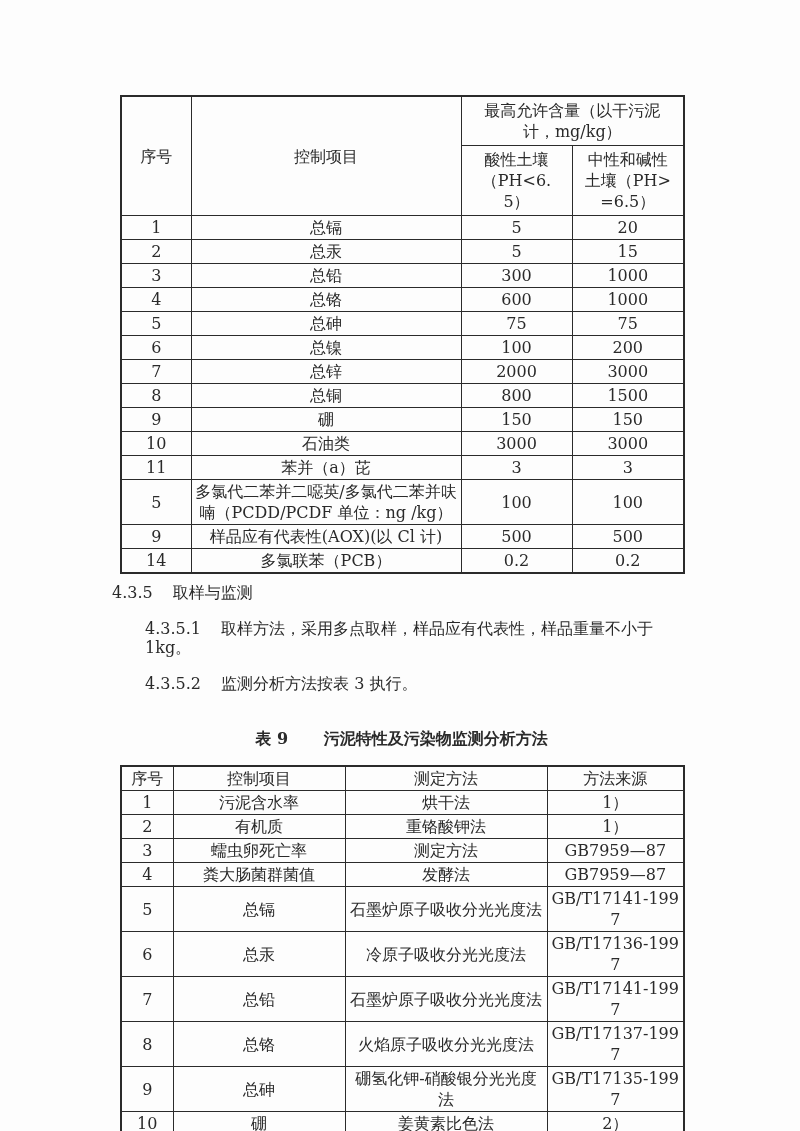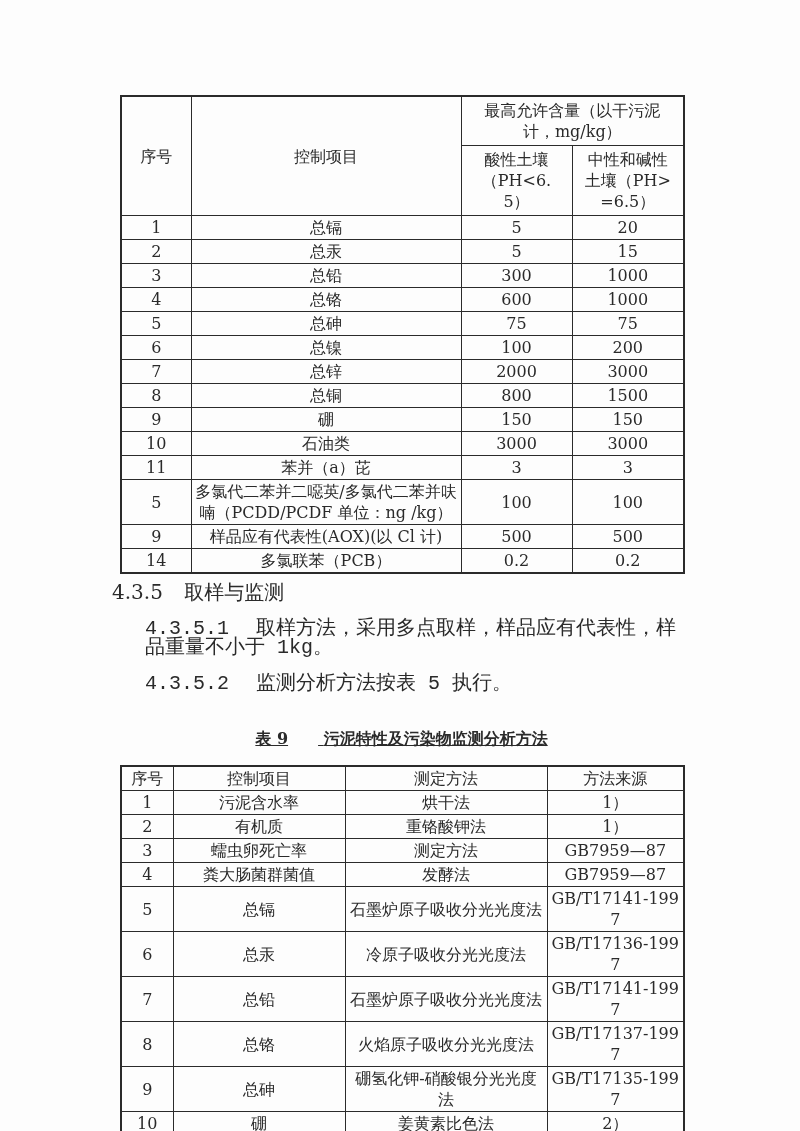--- a/index.html
+++ b/index.html
@@ -32,35 +32,34 @@
     line-height: 21px;
     text-align: center;
     vertical-align: middle;
     padding: 1px 3px;
     overflow: hidden;
     word-break: break-all;
   }
   .t1 thead th { padding: 3px 12px; }
   
   .para {
-    font-size: 20px;
+    font-size: 16px;
     line-height: 19px;
     margin: 0;
   }
   .para-head { margin-top: 9px; }
-  .para-sub  { margin-top: 17px; margin-left: 33px; font-family: Liberation Mono, monospace; }
+  .para-sub  { margin-top: 17px; margin-left: 33px; }
   .para .num { margin-right: 15px; }
   
   .t2-caption {
     width: 563px;
     margin: 36px 0 15px 8px;
     text-align: center;
     font-size: 16px;
     font-weight: bold;
-    text-decoration: underline;
   }
   .t2-caption .cap-label { margin-right: 30px; }
 </style>
 </head>
 <body>
 
 <div class="page">
 
   <table class="doc-table t1">
     <colgroup>
@@ -171,21 +170,21 @@
   <p class="para para-head">
     <span class="num">4.3.5</span>
     <span>取样与监测</span>
   </p>
   <p class="para para-sub">
     <span class="num">4.3.5.1</span>
     <span>取样方法，采用多点取样，样品应有代表性，样品重量不小于 1kg。</span>
   </p>
   <p class="para para-sub">
     <span class="num">4.3.5.2</span>
-    <span>监测分析方法按表 5 执行。</span>
+    <span>监测分析方法按表 3 执行。</span>
   </p>
 
   <div class="t2-caption">
     <span class="cap-label">表 9</span>
     <span>污泥特性及污染物监测分析方法</span>
   </div>
 
   <table class="doc-table t2">
     <colgroup>
       <col style="width:52px">

